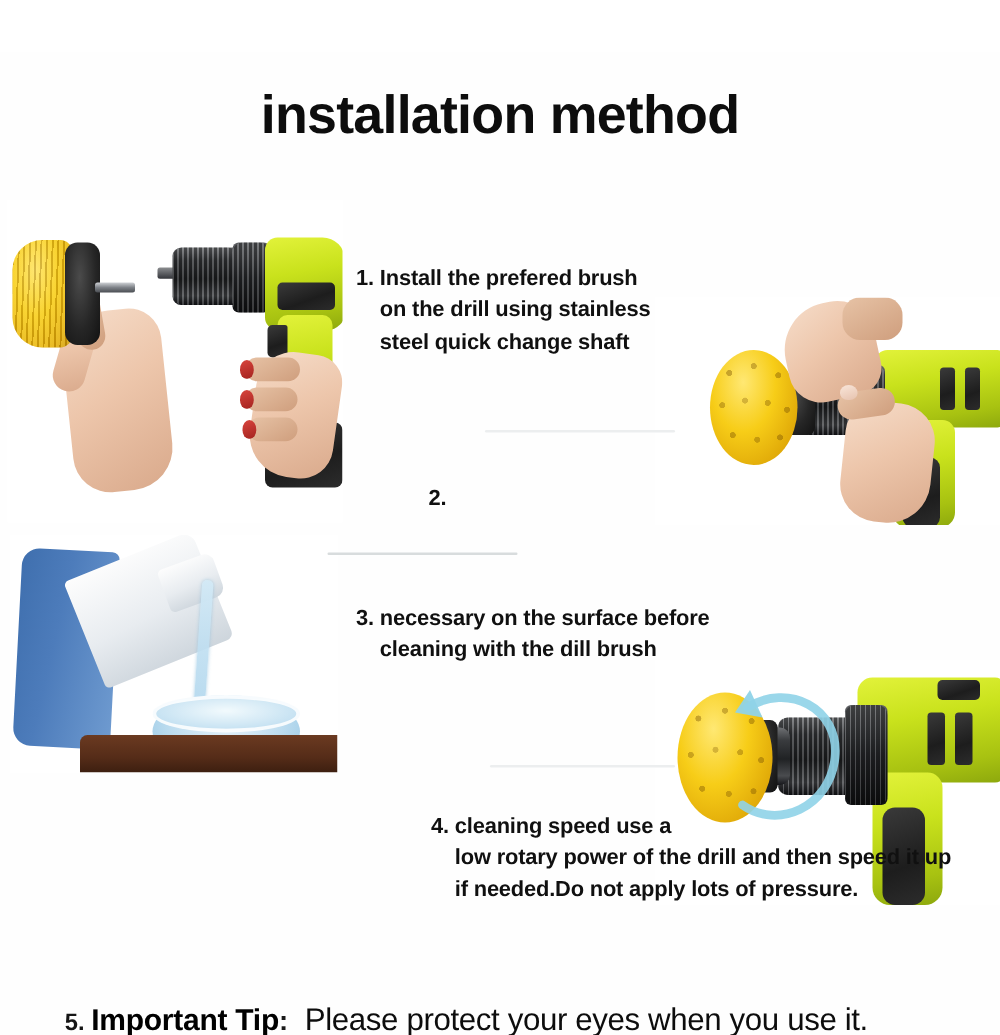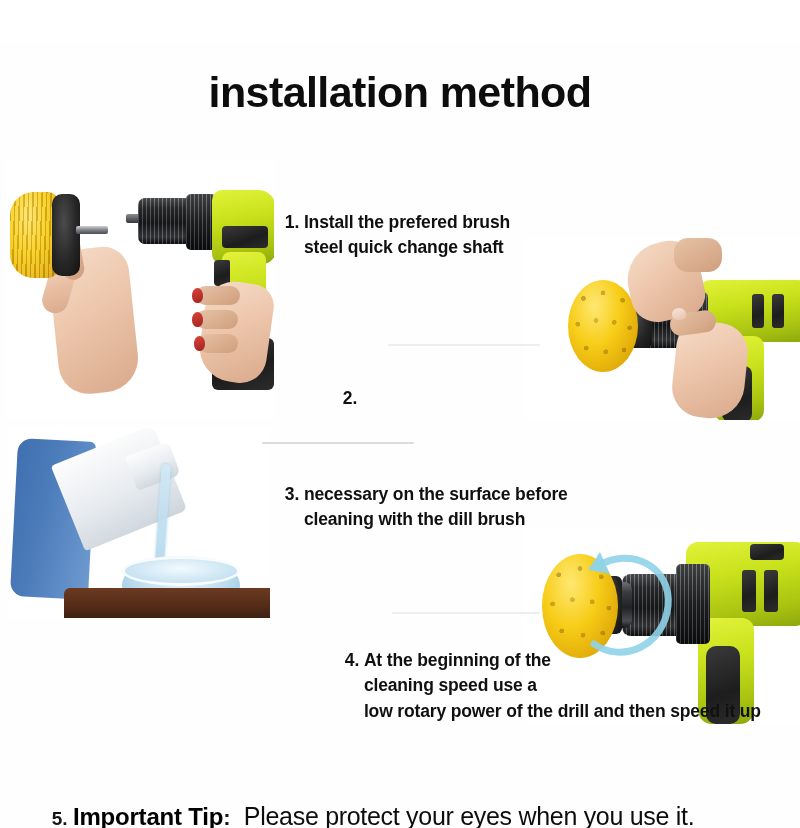--- a/index.html
+++ b/index.html
@@ -244,21 +244,21 @@
     <div class="skin" style="left:196px; top:122px; width:68px; height:100px; border-radius:30px 22px 26px 34px; transform:rotate(8deg);"></div>
     <div class="skin dark" style="left:190px; top:126px; width:44px; height:19px; border-radius:11px;"></div>
     <div class="skin dark" style="left:190px; top:150px; width:42px; height:19px; border-radius:11px;"></div>
     <div class="skin dark" style="left:192px; top:174px; width:40px; height:19px; border-radius:11px;"></div>
     <div class="nail" style="left:186px; top:128px; width:11px; height:15px;"></div>
     <div class="nail" style="left:186px; top:152px; width:11px; height:15px;"></div>
     <div class="nail" style="left:188px; top:176px; width:11px; height:15px;"></div>
   </div>
 
   <div class="step" style="left:266px; top:142px;">
-    <span class="num">1.</span><span> </span><span class="step-body"><span class="step-line">Install the prefered brush</span><span class="step-line">steel quick change shaft</span></span>
+    <span class="num">1.</span><span> </span><span class="step-body"><span class="step-line">Install the prefered brush</span><span class="step-line">on the drill using stainless</span><span class="step-line">steel quick change shaft</span></span>
   </div>
 
   <div class="photo" style="left:524px; top:196px; width:276px; height:182px;">
 
     <div class="drill" style="left:176px; top:42px; width:104px; height:140px;">
       <div class="drill-body" style="left:0px; top:0px; width:104px; height:62px; border-radius:10px 6px 6px 10px;"></div>
       <div class="drill-body-dark" style="left:52px; top:14px; width:12px; height:34px; border-radius:3px;"></div>
       <div class="drill-body-dark" style="left:72px; top:14px; width:12px; height:34px; border-radius:3px;"></div>
       <div class="drill-body" style="left:14px; top:56px; width:50px; height:86px; border-radius:6px 10px 12px 12px;"></div>
       <div class="drill-body-dark" style="left:22px; top:86px; width:30px; height:56px; border-radius:8px;"></div>
@@ -336,20 +336,20 @@
 
     <svg class="rot-arrow" width="118" height="124" viewBox="0 0 118 124" style="left:44px; top:16px;">
       <path d="M30 22 C62 2, 104 22, 100 62 C96 102, 54 120, 26 100" fill="none" stroke="#8fd3e8" stroke-width="7" stroke-linecap="round" opacity="0.9"></path>
       <polygon points="32,8 20,26 42,30" fill="#8fd3e8" opacity="0.95"></polygon>
     </svg>
   </div>
 
   <div class="sep faint" style="left:392px; top:570px; width:148px;"></div>
 
   <div class="step" style="left:326px; top:580px;">
-    <span class="num">4.</span><span> </span><span class="step-body"><span class="step-line">At the beginning of the</span><span class="step-line">cleaning speed use a</span><span class="step-line">low rotary power of the drill and then speed it up</span></span>
+    <span class="num">4.</span><span> </span><span class="step-body"><span class="step-line">cleaning speed use a</span><span class="step-line">low rotary power of the drill and then speed it up</span><span class="step-line">if needed.Do not apply lots of pressure.</span></span>
   </div>
 
   <div class="tip">
     <span class="tip-num">5.</span><span class="tip-num"> </span><span class="tip-label">Important Tip</span><span class="tip-colon">:</span><span class="tip-text">  </span><span class="tip-text">Please protect your eyes when you use it.</span>
   </div>
 
 </div>
 
 </body></html>

